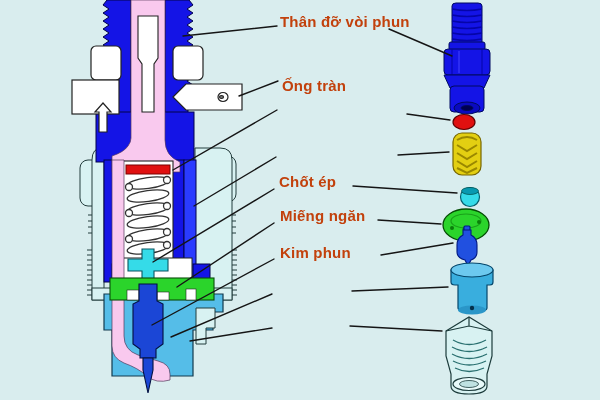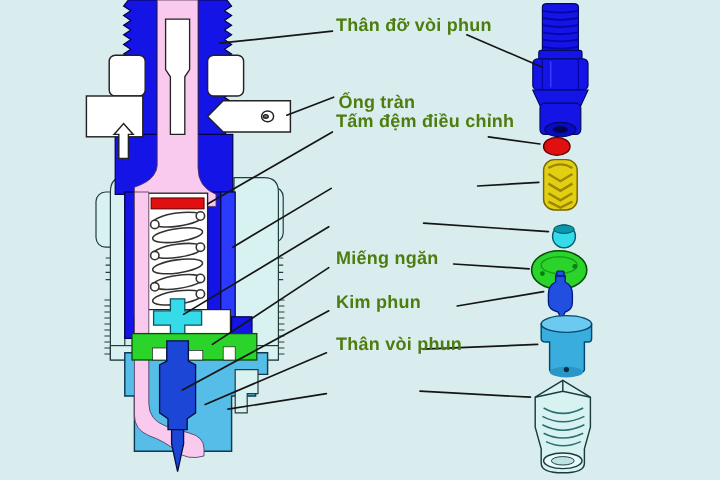--- a/index.html
+++ b/index.html
@@ -9,21 +9,21 @@
     background:#d9edee;
     overflow:hidden;
     font-family:"Liberation Sans", sans-serif;
   }
   #diagram-svg{position:absolute;left:0;top:0;}
   .part-label{
     position:absolute;
     font-weight:bold;
     font-size:15px;
     line-height:18px;
-    color:#4d7c0f;
+    color:#c2410c;
     white-space:nowrap;
     letter-spacing:0.2px;
   }
 </style>
 </head>
 <body>
 
 <div id="stage">
 
   <svg id="diagram-svg" width="600" height="400" viewBox="0 0 600 400">
@@ -182,17 +182,16 @@
       <line x1="381" y1="255" x2="453" y2="243"></line>
       <line x1="272" y1="294" x2="171" y2="337"></line>
       <line x1="352" y1="291" x2="448" y2="287"></line>
       <line x1="272" y1="328" x2="190" y2="341"></line>
       <line x1="350" y1="326" x2="442" y2="331"></line>
     </g>
   </svg>
 
   <div class="part-label" style="left:280px;top:13px">Thân đỡ vòi phun</div>
   <div class="part-label" style="left:282px;top:77px">Ống tràn</div>
-  <div class="part-label" style="left:280px;top:93px">Tấm đệm điều chỉnh</div>
+  <div class="part-label" style="left:279px;top:173px">Chốt ép</div>
   <div class="part-label" style="left:280px;top:244px">Kim phun</div>
   <div class="part-label" style="left:280px;top:207px">Miếng ngăn</div>
-  <div class="part-label" style="left:280px;top:279px">Thân vòi phun</div>
 </div>
 
 </body></html>

